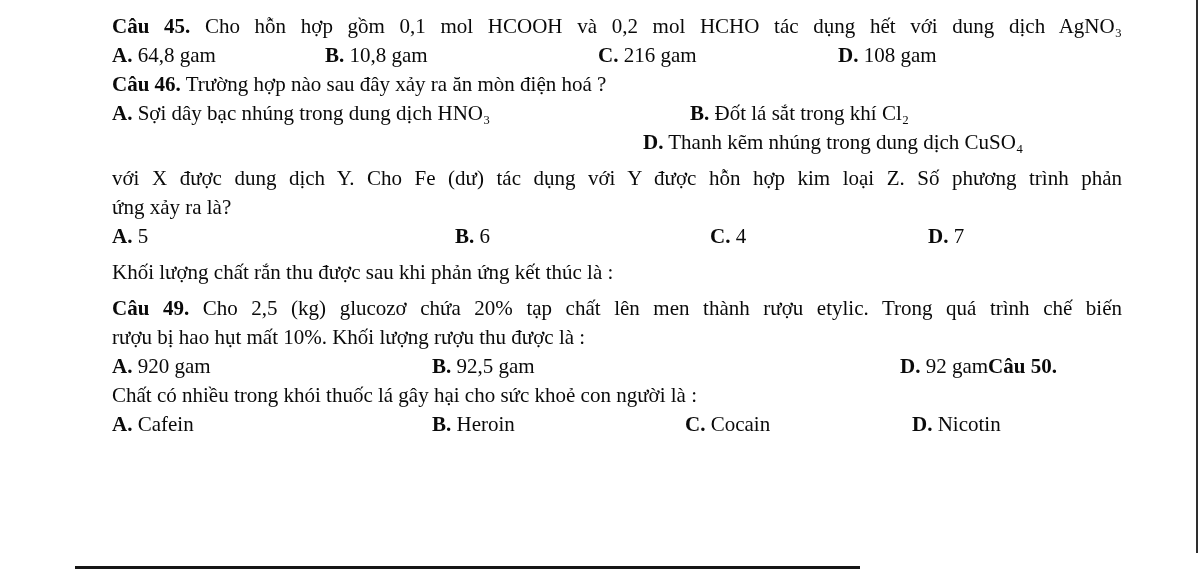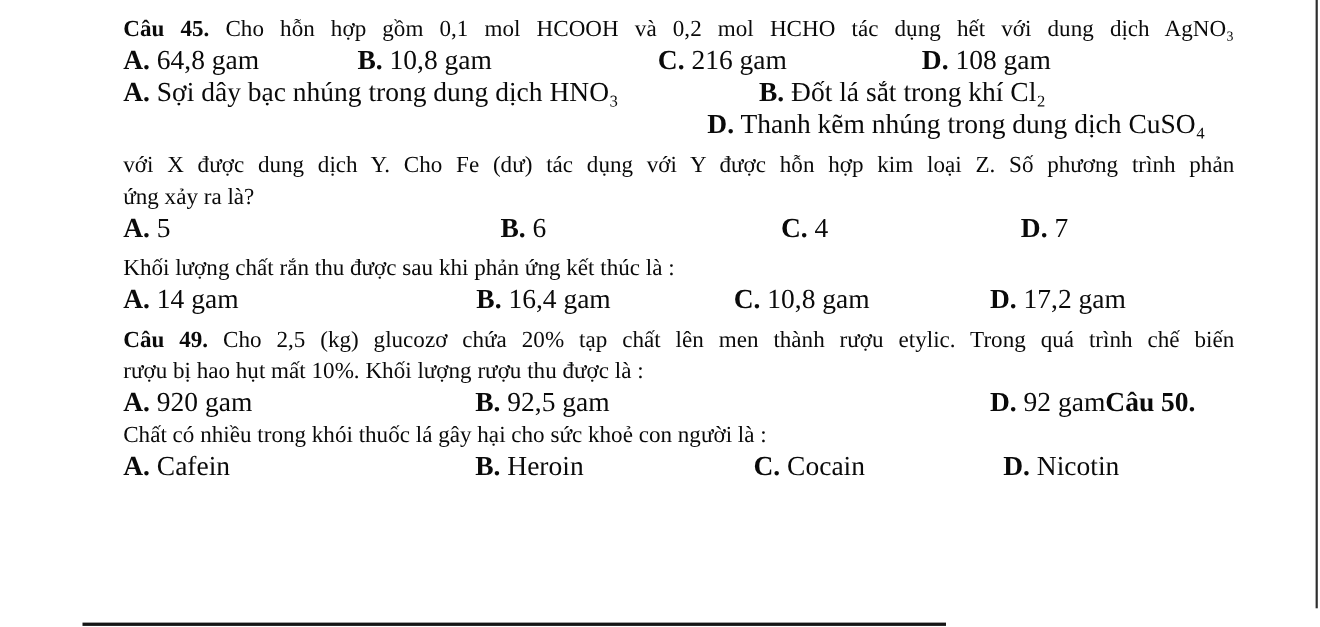--- a/index.html
+++ b/index.html
@@ -25,21 +25,21 @@
   }
   .justify {
     text-align: justify;
     text-align-last: justify;
     white-space: normal;
   }
   .qnum { font-weight: bold; }
   .optrow {
     position: relative;
     height: 29px;
-    font-size: 25px;
+    font-size: 21px;
     line-height: 29px;
   }
   .opt {
     position: absolute;
     top: 0;
     white-space: nowrap;
   }
   .olabel { font-weight: bold; }
   .mt { margin-top: 7px; }
   .right-border {
@@ -65,20 +65,21 @@
       <div class="line justify"><span class="qnum">Câu 45.</span> <span>Cho hỗn hợp gồm 0,1 mol HCOOH và 0,2 mol HCHO tác dụng hết với dung dịch AgNO₃</span></div>
       <div class="optrow">
         <span class="opt" style="left:0px"><b class="olabel">A.</b> <span>64,8 gam</span></span>
         <span class="opt" style="left:213px"><b class="olabel">B.</b> <span>10,8 gam</span></span>
         <span class="opt" style="left:486px"><b class="olabel">C.</b> <span>216 gam</span></span>
         <span class="opt" style="left:726px"><b class="olabel">D.</b> <span>108 gam</span></span>
       </div>
     </div>
 
     <div class="question">
+      <div class="line"><span class="qnum">Câu 46.</span> <span>Trường hợp nào sau đây xảy ra ăn mòn điện hoá ?</span></div>
       <div class="optrow">
         <span class="opt" style="left:0px"><b class="olabel">A.</b> <span>Sợi dây bạc nhúng trong dung dịch HNO₃</span></span>
         <span class="opt" style="left:578px"><b class="olabel">B.</b> <span>Đốt lá sắt trong khí Cl₂</span></span>
       </div>
       <div class="optrow">
         <span class="opt" style="left:531px"><b class="olabel">D.</b> <span>Thanh kẽm nhúng trong dung dịch CuSO₄</span></span>
       </div>
     </div>
 
     <div class="question mt">
@@ -87,26 +88,20 @@
       <div class="optrow">
         <span class="opt" style="left:0px"><b class="olabel">A.</b> <span>5</span></span>
         <span class="opt" style="left:343px"><b class="olabel">B.</b> <span>6</span></span>
         <span class="opt" style="left:598px"><b class="olabel">C.</b> <span>4</span></span>
         <span class="opt" style="left:816px"><b class="olabel">D.</b> <span>7</span></span>
       </div>
     </div>
 
     <div class="question mt">
       <div class="line">Khối lượng chất rắn thu được sau khi phản ứng kết thúc là :</div>
-      <div class="optrow">
-        <span class="opt" style="left:0px"><b class="olabel">A.</b> <span>14 gam</span></span>
-        <span class="opt" style="left:321px"><b class="olabel">B.</b> <span>16,4 gam</span></span>
-        <span class="opt" style="left:555px"><b class="olabel">C.</b> <span>10,8 gam</span></span>
-        <span class="opt" style="left:788px"><b class="olabel">D.</b> <span>17,2 gam</span></span>
-      </div>
     </div>
 
     <div class="question mt">
       <div class="line justify"><span class="qnum">Câu 49.</span> <span>Cho 2,5 (kg) glucozơ chứa 20% tạp chất lên men thành rượu etylic. Trong quá trình chế biến</span></div>
       <div class="line">rượu bị hao hụt mất 10%. Khối lượng rượu thu được là :</div>
       <div class="optrow">
         <span class="opt" style="left:0px"><b class="olabel">A.</b> <span>920 gam</span></span>
         <span class="opt" style="left:320px"><b class="olabel">B.</b> <span>92,5 gam</span></span>
         <span class="opt" style="left:788px"><b class="olabel">D.</b> <span>92 gam</span><b class="qnum">Câu 50.</b></span>
       </div>

